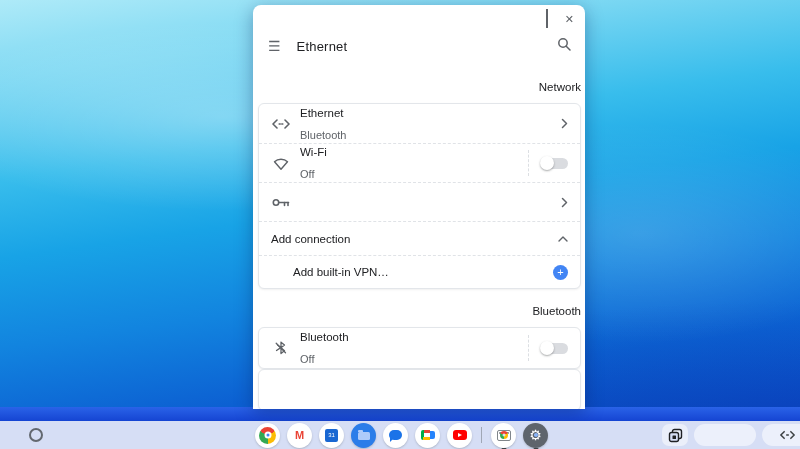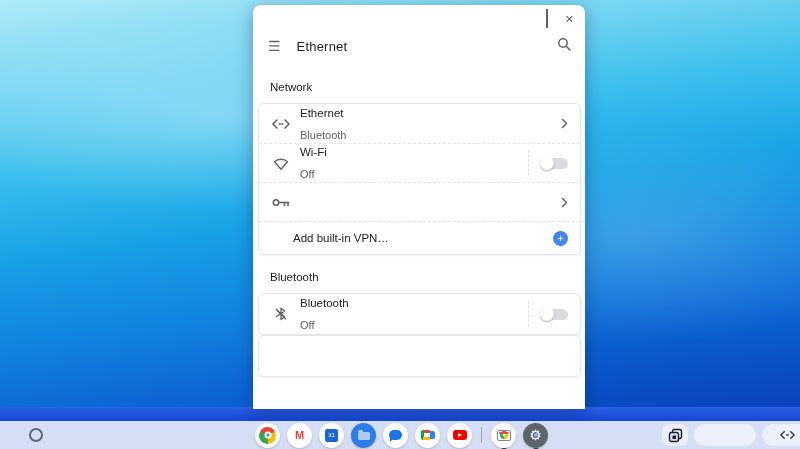--- a/index.html
+++ b/index.html
@@ -29,21 +29,21 @@
   .ctl-max { width:8px; height:8px; border:1.5px solid #5f6368; }
   .ctl-close { font-size:11px; color:#5f6368; line-height:10px; }
   .win-btn { cursor:default; }
 
   .app-header { display:flex; align-items:center; padding:6px 14px 10px 15px; }
   .menu-glyph { font-size:14px; color:#5f6368; }
   .app-title { margin-left:16px; font-size:13px; color:#202124; letter-spacing:.2px; }
   .header-spacer { flex:1; }
 
   .content { padding:0 4px 0 5px; }
-  .section-label { font-size:11.5px; color:#202124; margin:16px 0 10px 12px; }
+  .section-label { font-size:11.5px; color:#202124; margin:16px 0 10px 12px;text-align:right; }
   .section-label.first { margin-top:16px; }
 
   .card { background:#fff; border:1px solid #e3e6ea; border-radius:6px;
           box-shadow:0 1px 2px rgba(60,64,67,.08); overflow:hidden; }
   .row { display:flex; align-items:center; padding:0 12px 0 12px; position:relative; }
   .row + .row { border-top:1px dashed #e0e3e7; }
   .row.h39 { height:39px; } .row.h34 { height:34px; } .row.h33 { height:33px; } .row.h40 { height:40px; }
   .row-icon { width:20px; display:flex; justify-content:center; margin-right:9px; flex:none; }
   .texts { display:flex; flex-direction:column; gap:10px; }
   .row-title { font-size:11.5px; color:#202124; }
@@ -191,20 +191,27 @@
           </svg>
         </span>
         <div class="texts">
         </div>
         <div class="flex-sp"></div>
         <svg width="7" height="11" viewBox="0 0 7 11">
           <polyline points="1.5,1.5 5.5,5.5 1.5,9.5" fill="none" stroke="#5f6368" stroke-width="1.5" stroke-linecap="round" stroke-linejoin="round"></polyline>
         </svg>
       </div>
 
+      <div class="row h34">
+        <div class="row-title">Add connection</div>
+        <div class="flex-sp"></div>
+        <svg width="10" height="6" viewBox="0 0 10 6">
+          <polyline points="1,5 5,1 9,5" fill="none" stroke="#5f6368" stroke-width="1.4" stroke-linecap="round" stroke-linejoin="round"></polyline>
+        </svg>
+      </div>
 
       <div class="row h33">
         <div class="row-title indent">Add built-in VPN…</div>
         <div class="flex-sp"></div>
         <div class="plus-btn">
             <span>+</span>
           </div>
       </div>
     </div>
 

